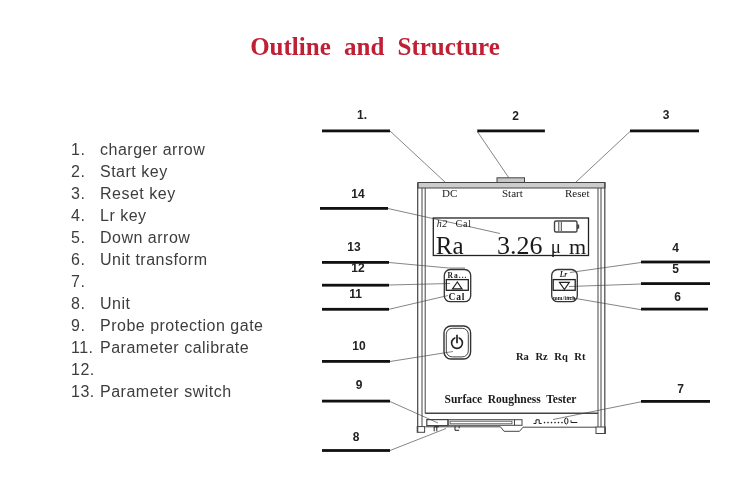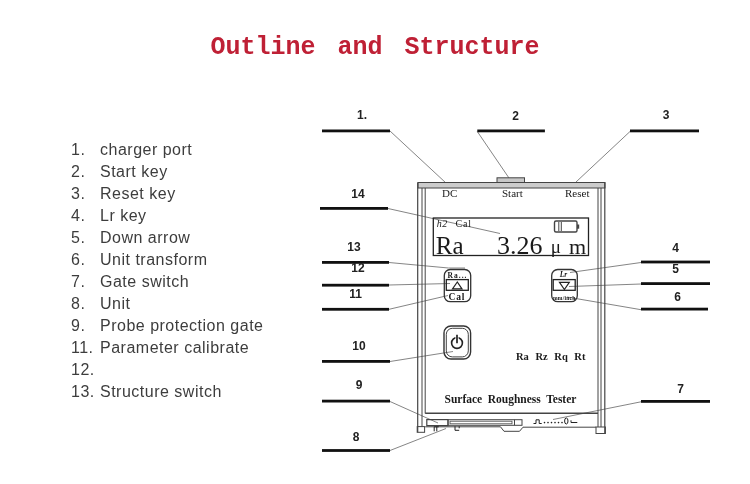--- a/index.html
+++ b/index.html
@@ -1,28 +1,28 @@
 <!DOCTYPE html>
 <html><head><meta charset="utf-8">
 <style>
 html,body{margin:0;padding:0;width:750px;height:484px;background:#fff;overflow:hidden}
 body{font-family:"Liberation Sans",sans-serif;position:relative}
 .title{position:absolute;left:0;top:33px;width:750px;text-align:center;
-  font-family:Liberation Mono, monospace;font-weight:bold;font-size:25px;color:#bf2035;word-spacing:7px}
+  font-family:Liberation Serif, serif;font-weight:bold;font-size:25px;color:#bf2035;word-spacing:7px}
 .list{position:absolute;left:71px;top:138.7px;font-size:16px;letter-spacing:0.5px;color:#3d3d3d}
 .row{height:22px;line-height:22px;display:flex;white-space:nowrap}
 .num{width:29px;flex:0 0 29px}
 svg{position:absolute;left:0;top:0}
 </style></head>
 <body>
 <div class="title">Outline and Structure</div>
 <div class="list">
   <div class="row">
       <span class="num">1.</span>
-      <span>charger port</span>
+      <span>charger arrow</span>
     </div>
   <div class="row">
       <span class="num">2.</span>
       <span>Start key</span>
     </div>
   <div class="row">
       <span class="num">3.</span>
       <span>Reset key</span>
     </div>
   <div class="row">
@@ -32,40 +32,39 @@
   <div class="row">
       <span class="num">5.</span>
       <span>Down arrow</span>
     </div>
   <div class="row">
       <span class="num">6.</span>
       <span>Unit transform</span>
     </div>
   <div class="row">
       <span class="num">7.</span>
-      <span>Gate switch</span>
     </div>
   <div class="row">
       <span class="num">8.</span>
       <span>Unit</span>
     </div>
   <div class="row">
       <span class="num">9.</span>
       <span>Probe protection gate</span>
     </div>
   <div class="row">
       <span class="num">11.</span>
       <span>Parameter calibrate</span>
     </div>
   <div class="row">
       <span class="num">12.</span>
     </div>
   <div class="row">
       <span class="num">13.</span>
-      <span>Structure switch</span>
+      <span>Parameter switch</span>
     </div>
 </div>
 <svg width="750" height="484" viewBox="0 0 750 484">
 <g id="leaders" stroke="#777" stroke-width="0.9" fill="none">
   <path d="M390,131 L446,183"></path>
   <path d="M477.3,131.5 L510,179.5"></path>
   <path d="M630,131.5 L576,182"></path>
   <path d="M388,208.5 L500,233.5"></path>
   <path d="M389,262.5 L448.5,268 L465,268"></path>
   <path d="M389,285 L450,283.5"></path>

